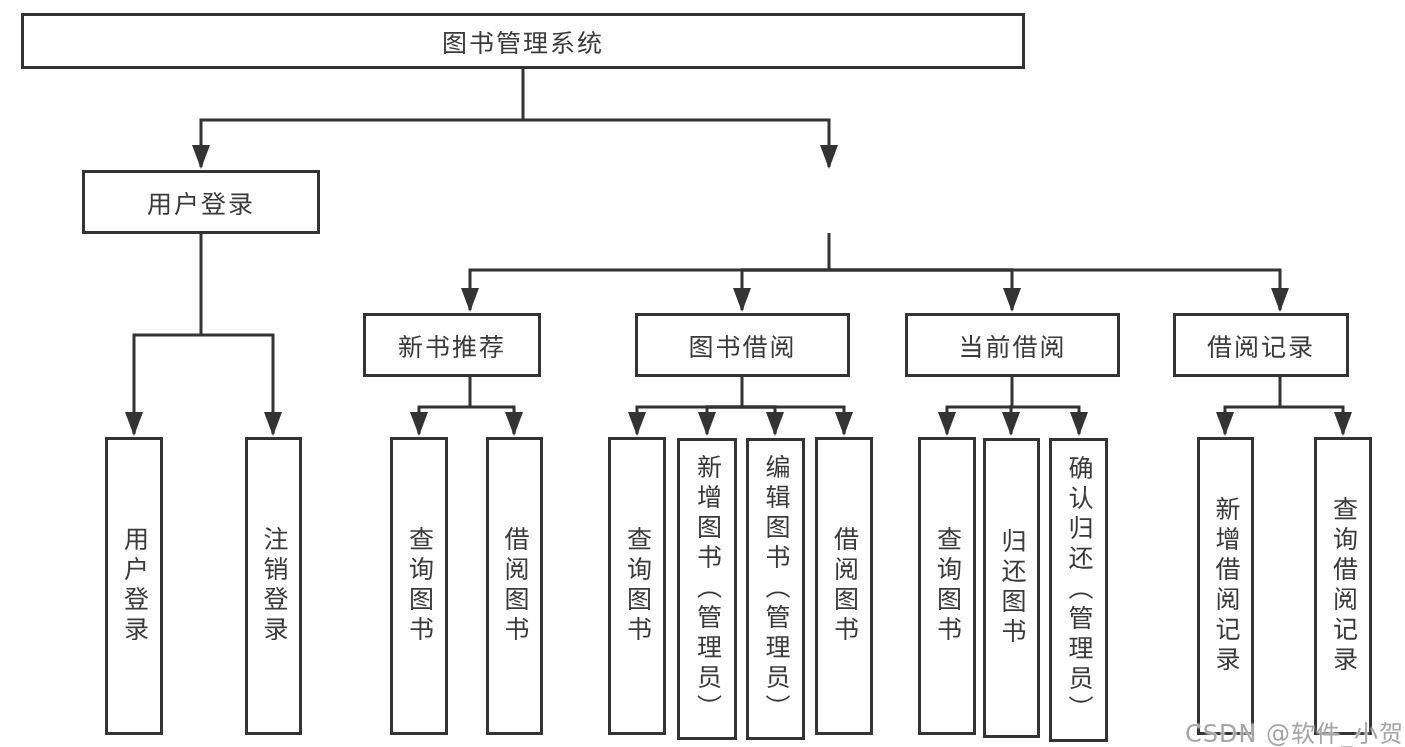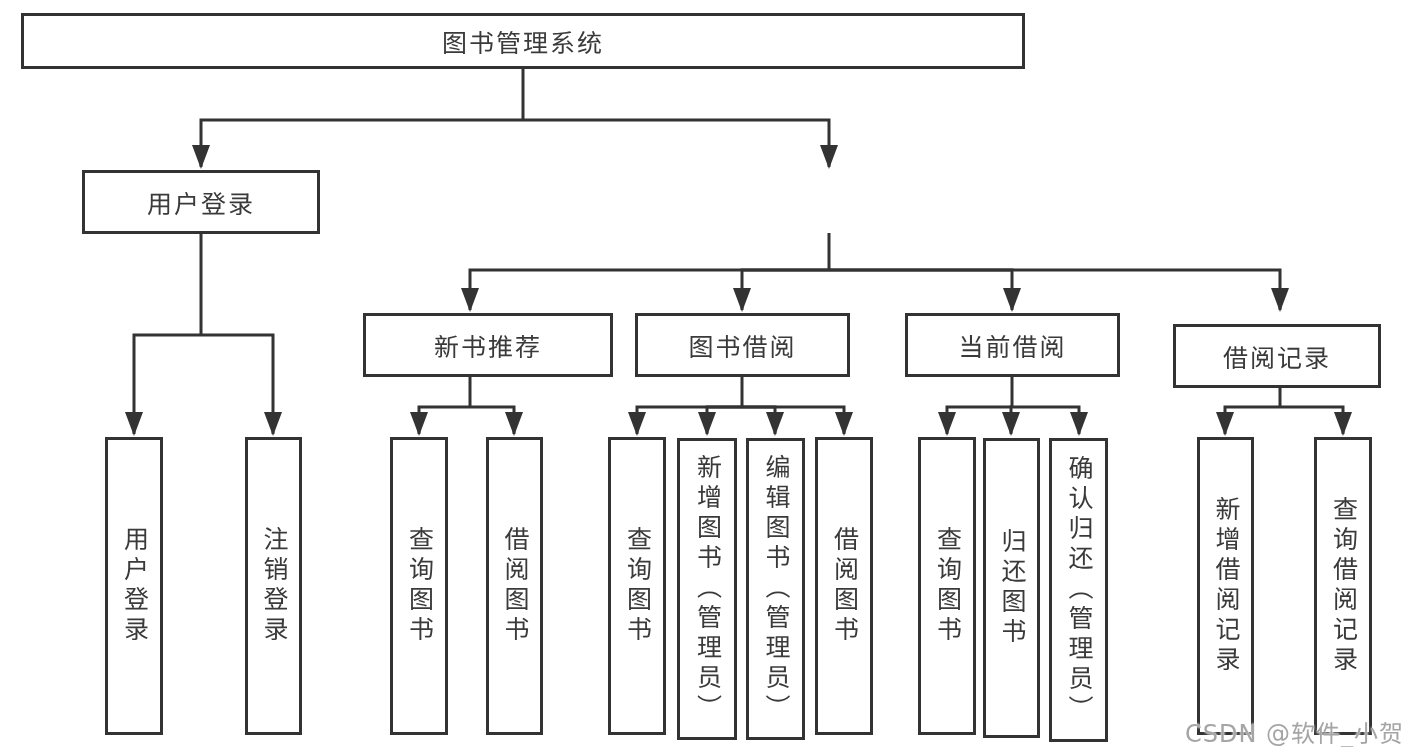--- a/index.html
+++ b/index.html
@@ -101,24 +101,24 @@
       <path d="M1280,377 V407"></path>
       <path d="M1280,407 H1225 V434" marker-end="url(#arrow)"></path>
       <path d="M1280,407 H1343 V434" marker-end="url(#arrow)"></path>
     </g>
   </svg>
 
   <div class="node h" style="left:21px; top:13px; width:1004px; height:56px">图书管理系统</div>
 
   <div class="node h" style="left:82px; top:170px; width:238px; height:64px">用户登录</div>
 
-  <div class="node h" style="left:363px; top:313px; width:250px; height:64px">新书推荐</div>
+  <div class="node h" style="left:363px; top:313px; width:178px; height:64px">新书推荐</div>
   <div class="node h" style="left:635px; top:313px; width:215px; height:64px">图书借阅</div>
   <div class="node h" style="left:905px; top:313px; width:215px; height:64px">当前借阅</div>
-  <div class="node h" style="left:1173px; top:324px; width:208px; height:64px">借阅记录</div>
+  <div class="node h" style="left:1173px; top:313px; width:176px; height:64px">借阅记录</div>
 
   <div class="node v" style="left:105px; top:437px; width:58px; height:298px">用户登录</div>
   <div class="node v" style="left:245px; top:437px; width:57px; height:298px">注销登录</div>
 
   <div class="node v" style="left:390px; top:437px; width:58px; height:298px">查询图书</div>
   <div class="node v" style="left:486px; top:437px; width:57px; height:298px">借阅图书</div>
 
   <div class="node v" style="left:608px; top:437px; width:58px; height:298px">查询图书</div>
   <div class="node v" style="left:677px; top:438px; width:60px; height:302px">新增图书（管理员）</div>
   <div class="node v" style="left:746px; top:438px; width:59px; height:302px">编辑图书（管理员）</div>

